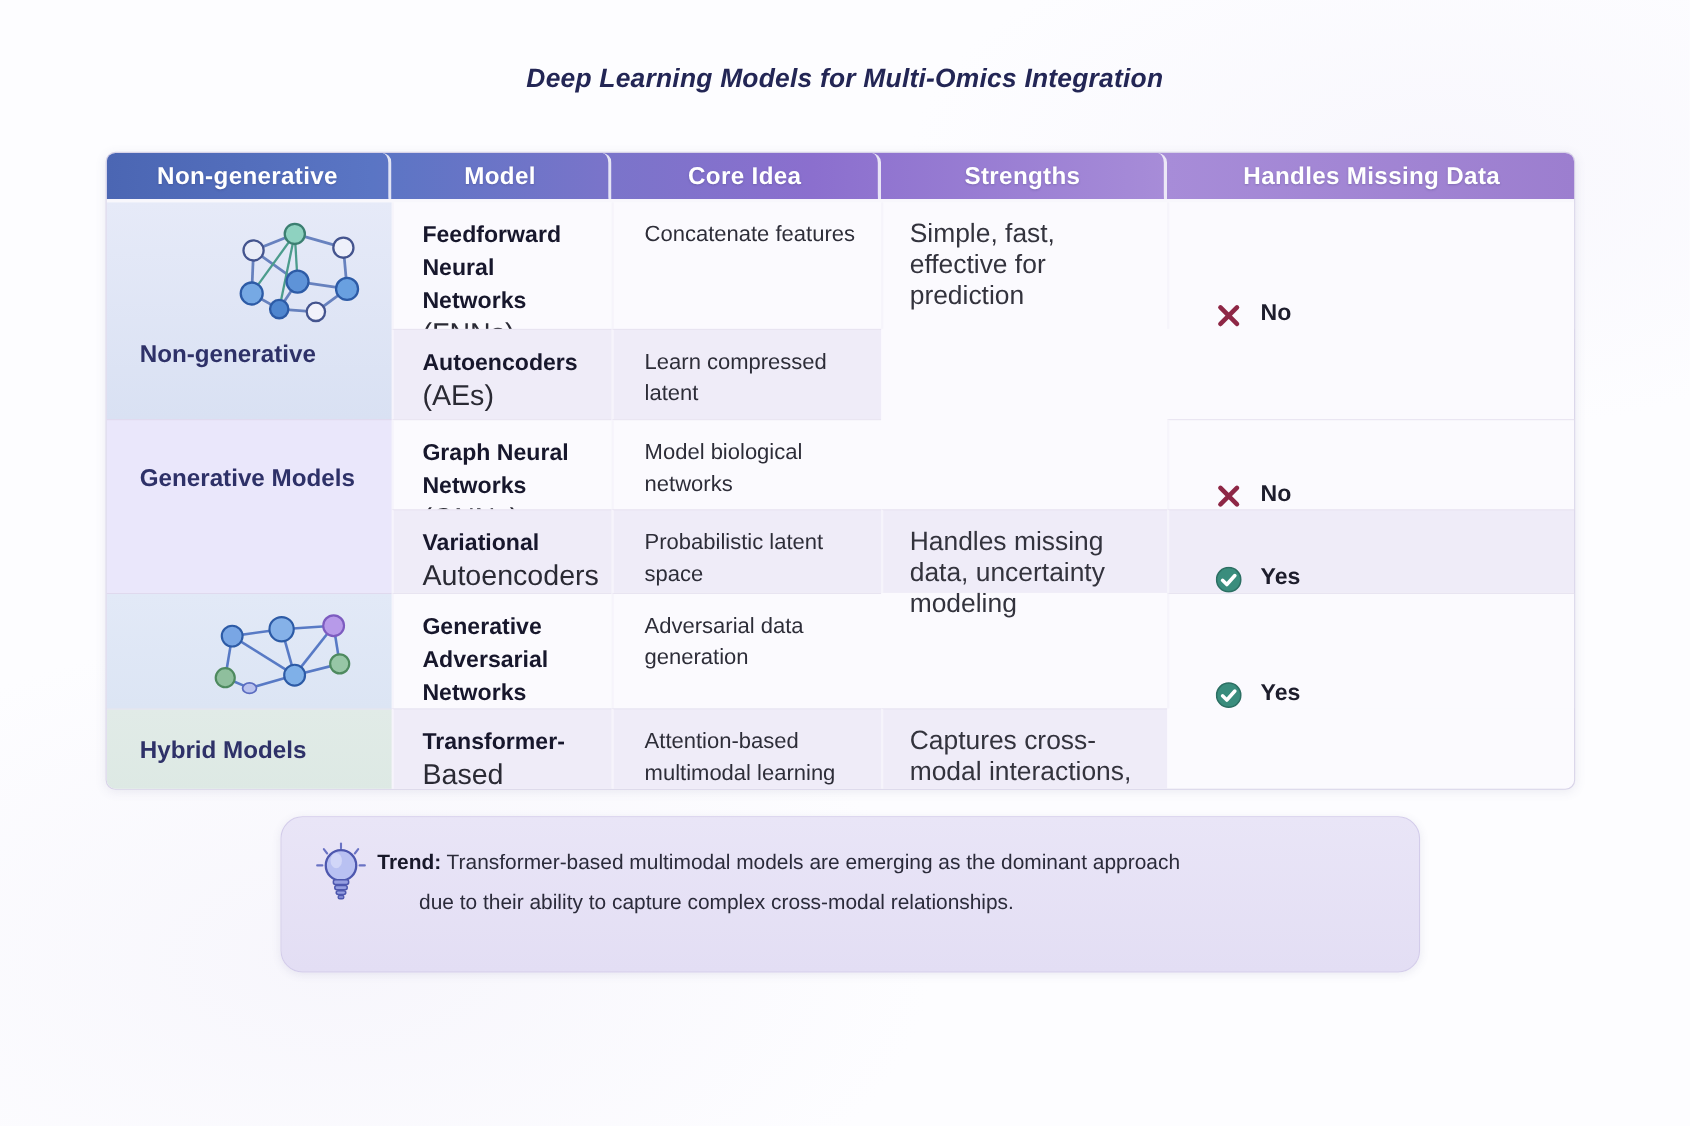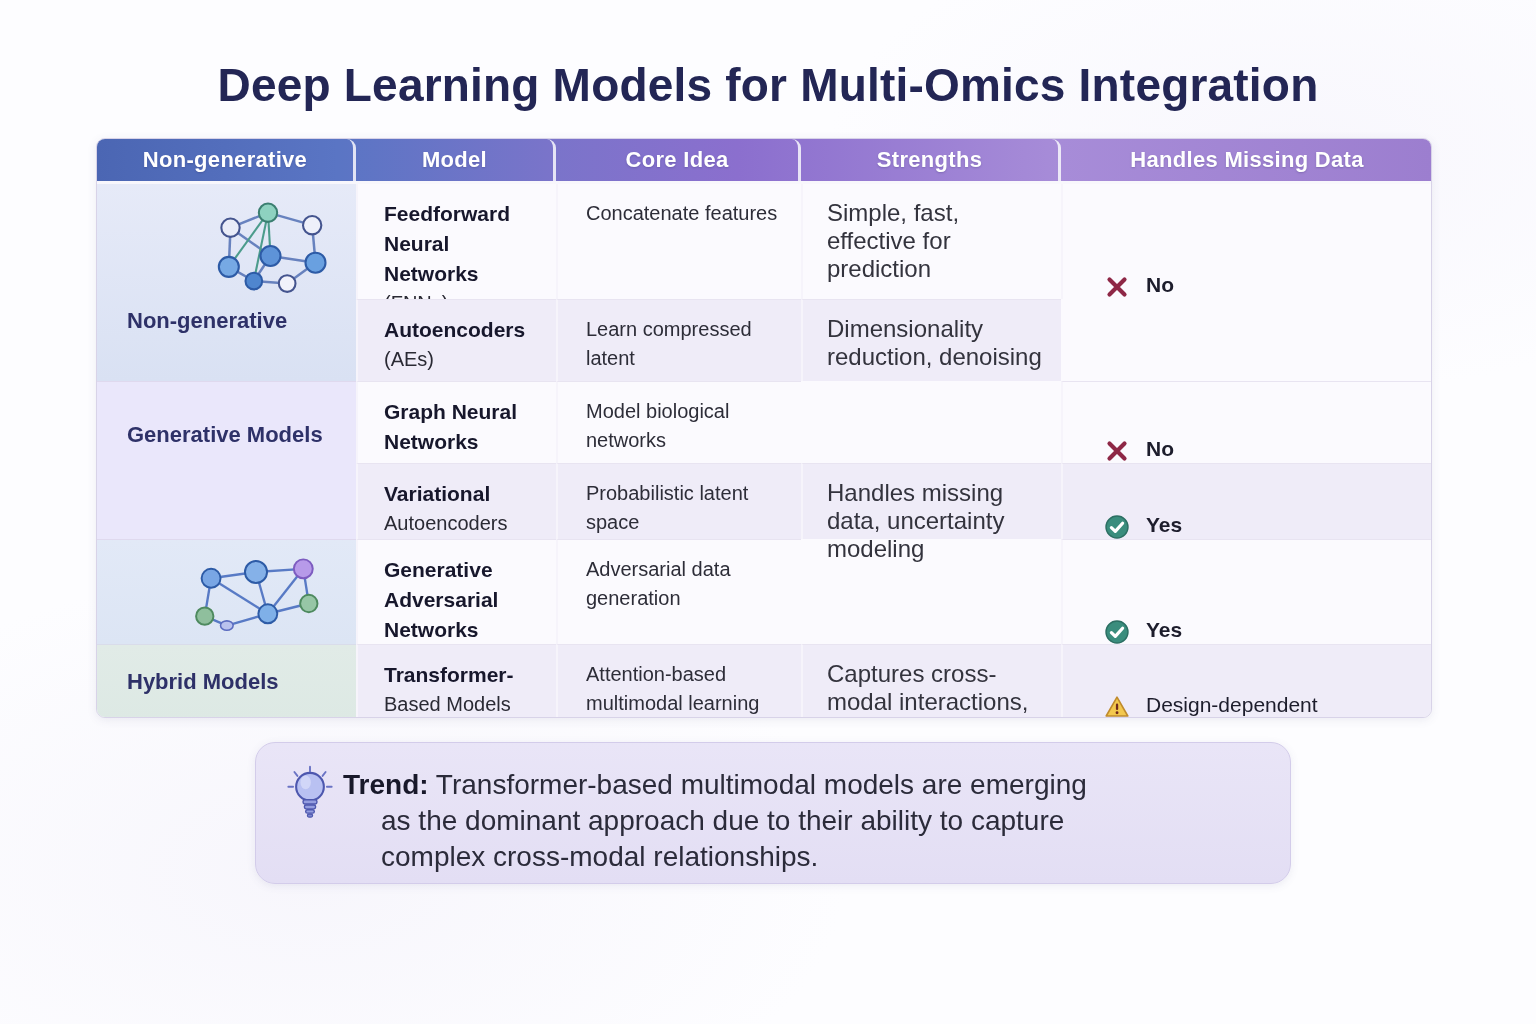--- a/index.html
+++ b/index.html
@@ -8,22 +8,22 @@
     font-family:"Liberation Sans", sans-serif;
     background:#fdfdff;
     background-image: radial-gradient(ellipse 900px 500px at 20% 85%, #f7f6fc 0%, rgba(253,253,255,0) 60%),
                       radial-gradient(ellipse 800px 400px at 85% 15%, #f8f7fd 0%, rgba(253,253,255,0) 60%);
     position:relative; overflow:hidden;
   }
   .page { position:absolute; inset:0; }
 
   .title {
     position:absolute; top:58px; left:0; width:100%;
-    text-align:center; font-size:46px; font-weight:700;
-    color:#232655; letter-spacing:0.2px;
+    text-align:center; font-size:24px; font-weight:700;
+    color:#232655; letter-spacing:0.2px;font-style:italic;
   }
 
   
   .table {
     position:absolute; left:96px; top:138px; width:1336px; height:580px;
     display:grid;
     grid-template-columns:259px 200px 245px 260px 372px;
     grid-template-rows:45px 115px 82px 82px 76px 105px 75px;
     background:#fbfafe;
     border:1.5px solid #d8d3e8;
@@ -68,40 +68,40 @@
   }
   .r1 { grid-row:2; border-top:none; }
   .r2 { grid-row:3; } .r3 { grid-row:4; } .r4 { grid-row:5; } .r5 { grid-row:6; } .r6 { grid-row:7; }
   .c2 { grid-column:2; } .c3 { grid-column:3; padding-left:28px; }
   .c4 { grid-column:4; padding-left:24px; font-size:24px; line-height:28px; color:#33333d; }
   .c5 { grid-column:5; padding-left:42px; display:flex; align-items:flex-end; gap:17px; padding-top:17px; }
   .odd  { background:#fbfafe; }
   .even { background:#efecf8; }
 
   .mname { font-weight:700; color:#17172c; font-size:21px; }
-  .mabbr { font-weight:400; color:#2a2a34; font-size:20px; }
+  .mabbr { font-weight:400; color:#2a2a34; font-size:26px; }
 
   .status-icon { width:24px; height:24px; flex:0 0 auto; margin-top:3px; }
   .mlabel { font-size:21px; color:#1d1d2c; }
   .mlabel.strong { font-weight:700; }
 
   
   .trend {
     position:absolute; left:255px; top:742px; width:1036px; height:142px;
     background:linear-gradient(180deg,#e9e5f7 0%, #e3def4 100%);
     border:1.5px solid #d3ccea;
     border-radius:20px;
     box-shadow:0 2px 8px rgba(90,85,140,0.10);
   }
   .trend .bulb { position:absolute; left:28px; top:20px; }
   .trend p {
     margin:24px 40px 0 87px;
     padding-left:38px; text-indent:-38px;
     width:760px;
-    font-size:28px; line-height:36px; color:#2b2b3a;
+    font-size:19px; line-height:36px; color:#2b2b3a;
   }
   .trend b { color:#18182a; font-weight:700; }
 </style>
 </head>
 <body>
 
 <div class="page">
 
   <h1 class="title">Deep Learning Models for Multi-Omics Integration</h1>
 
@@ -189,21 +189,20 @@
         <path d="M4.5 4.5 L19.5 19.5 M19.5 4.5 L4.5 19.5" stroke="#8e2746" stroke-width="4.2" stroke-linecap="round"></path>
       </svg>
       <span class="mlabel strong">No</span>
     </div>
 
     <div class="cell c2 r2 even">
       <span class="mname">Autoencoders</span>
       <span class="mabbr">(AEs)</span>
     </div>
     <div class="cell c3 r2 even">Learn compressed latent</div>
-    <div class="cell c4 r2 even">Dimensionality reduction, denoising</div>
 
     <div class="cell c2 r3 odd">
       <span class="mname">Graph Neural Networks</span>
       <span class="mabbr">(GNNs)</span>
     </div>
     <div class="cell c3 r3 odd">Model biological networks</div>
     <div class="cell c5 r3 odd">
       <svg class="status-icon" viewBox="0 0 24 24">
         <path d="M4.5 4.5 L19.5 19.5 M19.5 4.5 L4.5 19.5" stroke="#8e2746" stroke-width="4.2" stroke-linecap="round"></path>
       </svg>
@@ -236,28 +235,20 @@
       </svg>
       <span class="mlabel strong">Yes</span>
     </div>
 
     <div class="cell c2 r6 even">
       <span class="mname">Transformer-</span>
       <span class="mabbr">Based Models</span>
     </div>
     <div class="cell c3 r6 even">Attention-based multimodal learning</div>
     <div class="cell c4 r6 even">Captures cross-modal interactions, scalable</div>
-    <div class="cell c5 r6 even">
-      <svg class="status-icon" viewBox="0 0 24 24">
-        <path d="M12 2.2 L22.8 21 L1.2 21 Z" fill="#f3c84e" stroke="#c08b2d" stroke-width="1.6" stroke-linejoin="round"></path>
-        <rect x="10.9" y="8.6" width="2.3" height="6.4" rx="1.1" fill="#70291c"></rect>
-        <circle cx="12.05" cy="17.8" r="1.45" fill="#70291c"></circle>
-      </svg>
-      <span class="mlabel">Design-dependent</span>
-    </div>
 
   </div>
 
   <div class="trend">
     <svg class="bulb" width="52" height="70" viewBox="0 0 60 78">
       <g stroke="#6a73c4" stroke-width="2.2" stroke-linecap="round">
         <line x1="30" y1="3" x2="30" y2="8"></line>
         <line x1="12" y1="9" x2="15.5" y2="13.5"></line>
         <line x1="48" y1="9" x2="44.5" y2="13.5"></line>
         <line x1="5" y1="26" x2="10.5" y2="26"></line>

